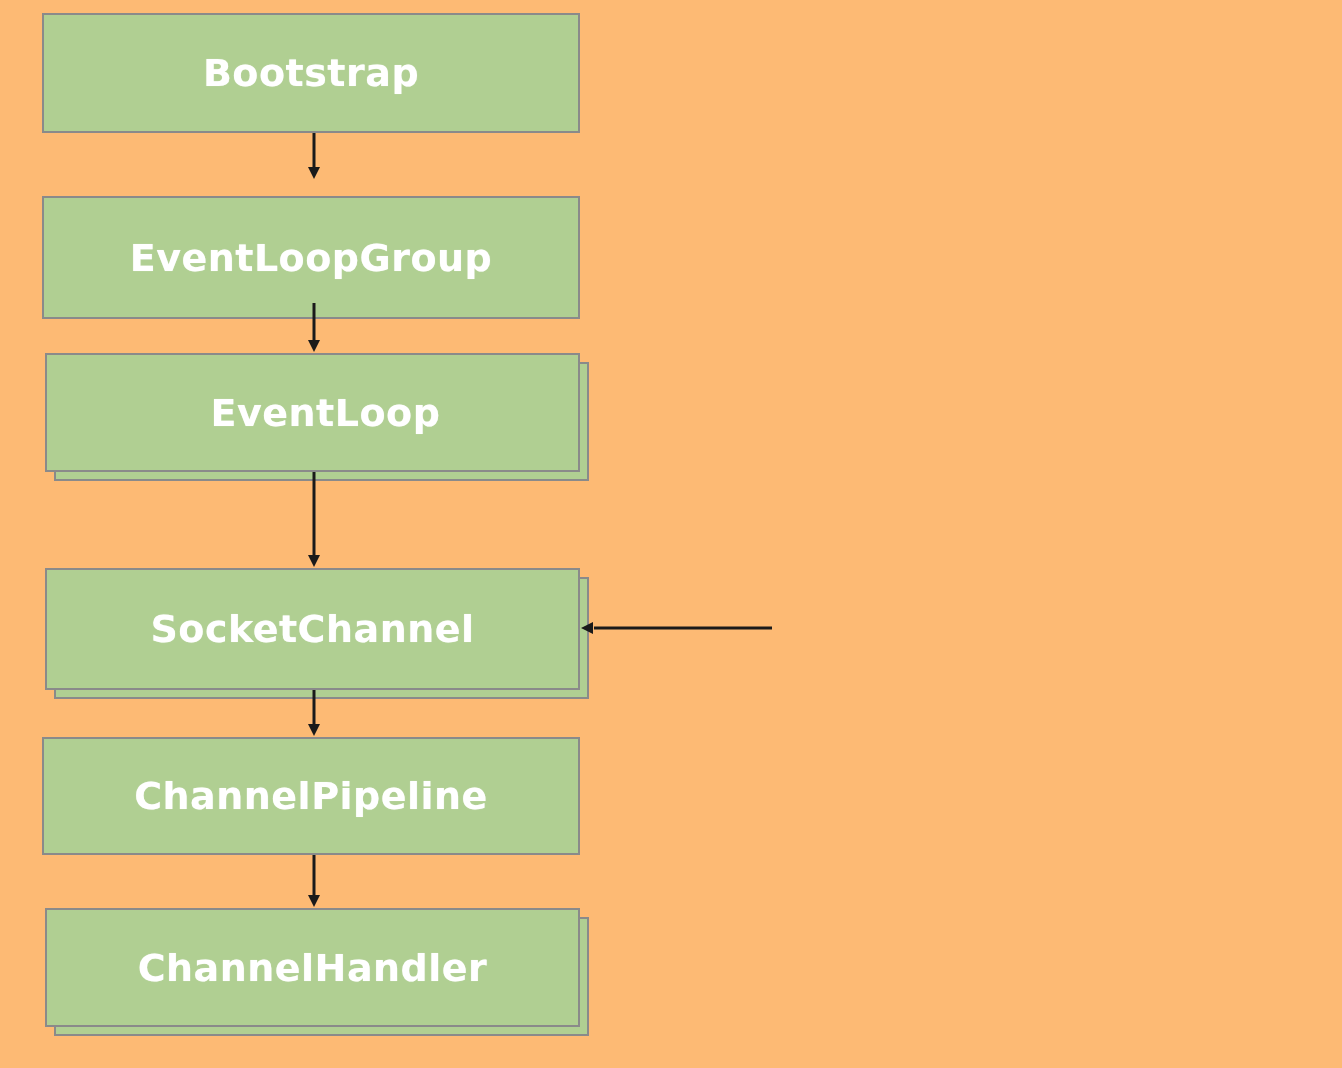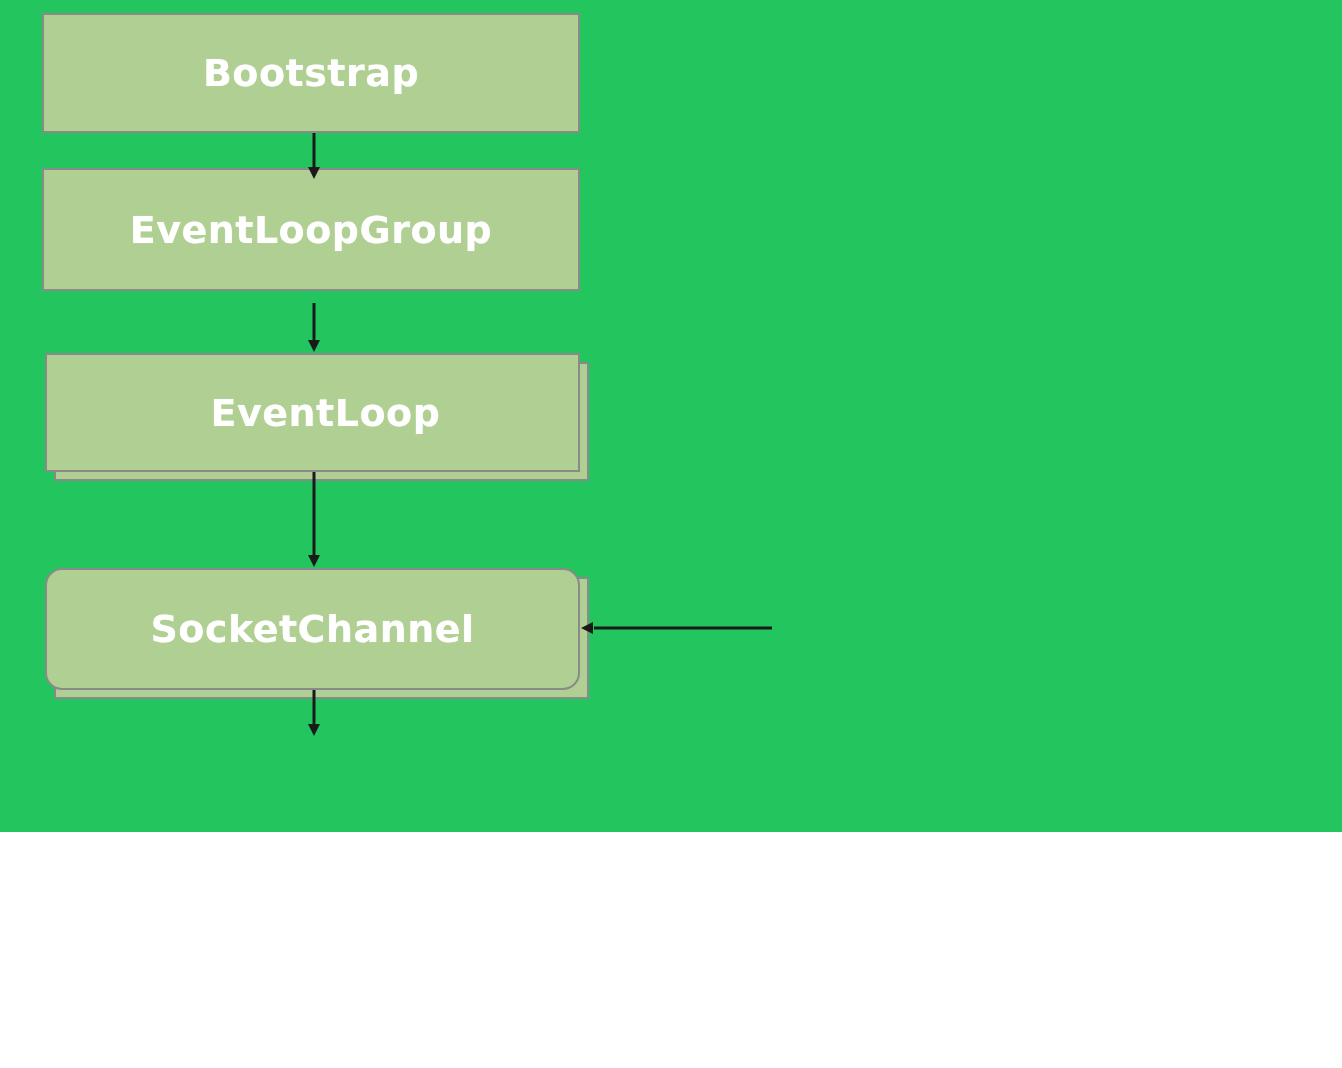--- a/index.html
+++ b/index.html
@@ -7,22 +7,22 @@
     margin: 0;
     padding: 0;
     background: #ffffff;
   }
   body {
     font-family: "DejaVu Sans", "Liberation Sans", sans-serif;
   }
   #diagram-canvas {
     position: relative;
     width: 1342px;
-    height: 832px;
-    background: #22c55e;
+    height: 1068px;
+    background: #fdba74;
     overflow: hidden;
   }
   
   .node {
     position: absolute;
     box-sizing: border-box;
     background: #b0cf92;
     border: 2px solid #8a8a8a;
     display: flex;
     align-items: center;
@@ -105,28 +105,34 @@
   </svg>
 
   <div class="stack-plate" style="left:54px; top:362px; width:535px; height:119px;"></div>
   <div class="stack-plate" style="left:54px; top:577px; width:535px; height:122px;"></div>
   <div class="stack-plate" style="left:54px; top:917px; width:535px; height:119px;"></div>
 
   <div class="node" style="left:42px; top:13px; width:538px; height:120px;">
     <span class="node-label">Bootstrap</span>
   </div>
 
-  <div class="node" style="left:42px; top:168px; width:538px; height:123px;">
+  <div class="node" style="left:42px; top:196px; width:538px; height:123px;">
     <span class="node-label">EventLoopGroup</span>
   </div>
 
   <div class="node" style="left:45px; top:353px; width:535px; height:119px;padding-left:26px;">
     <span class="node-label">EventLoop</span>
   </div>
 
-  <div class="node" style="left:45px; top:568px; width:535px; height:122px;border-radius:17px;">
+  <div class="node" style="left:45px; top:568px; width:535px; height:122px;">
     <span class="node-label">SocketChannel</span>
   </div>
 
+  <div class="node" style="left:42px; top:737px; width:538px; height:118px;">
+    <span class="node-label">ChannelPipeline</span>
+  </div>
 
+  <div class="node" style="left:45px; top:908px; width:535px; height:119px;">
+    <span class="node-label">ChannelHandler</span>
+  </div>
 
 
 </div>
 
 </body></html>

